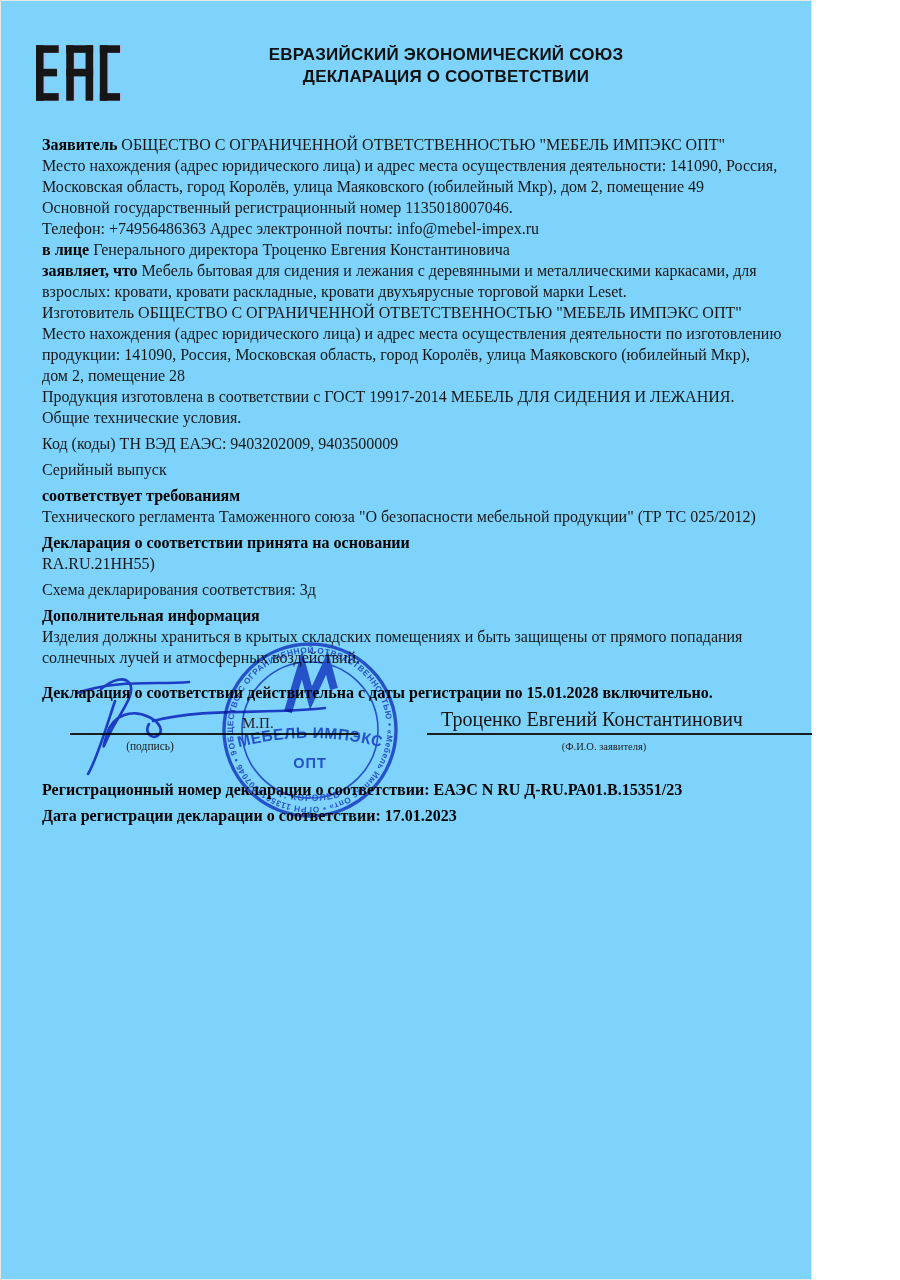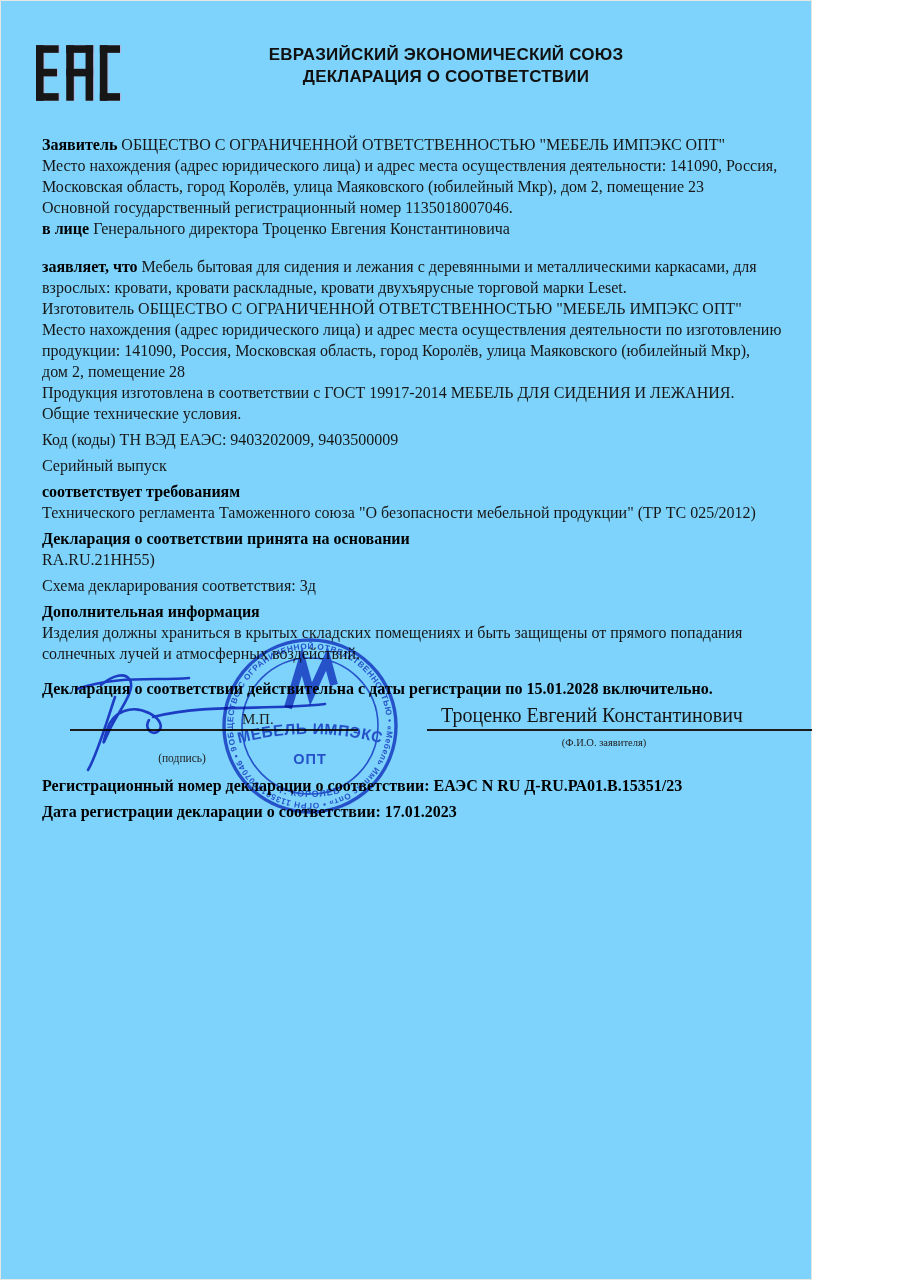--- a/index.html
+++ b/index.html
@@ -10,32 +10,32 @@
   .header{position:relative;height:128px;}
   .eac-logo{position:absolute;left:36px;top:40px;filter:drop-shadow(1.3px 0 0 rgba(255,130,180,.45));}
   .title{padding:44px 40px 0 120px;text-align:center;
          font-family:"Liberation Sans","DejaVu Sans",sans-serif;
          font-weight:bold;font-size:17px;line-height:22px;letter-spacing:.2px;color:#111;}
   .content{padding:0 40px 0 42px;}
   .block div{white-space:nowrap;font-family:Liberation Serif, serif;}
   .block b{font-weight:bold;color:#000;}
   .gap{margin-top:5px;}
   .blk-a{margin-top:6px;}
-  .blk-b{margin-top:17px;}
+  .blk-b{}
   .blk-c{margin-top:3px;}
   .blk-d{margin-top:1px;}
   .blk-e{margin-top:14px;}
   .blk-f{margin-top:4px;}
   .blk-e div b, .blk-f div b{color:#000;}
   .sig-row{position:relative;height:64px;margin-top:8px;}
   .sig-line{position:absolute;border-top:2px solid #1c1c1c;height:0;}
   .sig-line.left{left:28px;width:288px;top:22px;}
   .sig-line.right{left:385px;width:395px;top:22px;}
   .sig-caption{position:absolute;text-align:center;font-size:11.5px;color:#222;top:25px;}
-  .sig-caption.left{left:54px;width:172px;margin-top:16px;}
+  .sig-caption.left{left:22px;width:172px;}
   .sig-caption.right{left:342px;width:440px;font-size:10.5px;}
   .mp-label{position:absolute;left:200px;top:2px;font-size:15px;color:#1d1d1d;}
   .fio-name{position:absolute;left:330px;width:440px;top:-2px;text-align:center;font-size:20px;color:#151515;}
   .stamp{position:absolute;left:153px;top:-96px;z-index:3;mix-blend-mode:multiply;opacity:.92;pointer-events:none;}
   .scribble{position:absolute;left:15px;top:-42px;z-index:2;mix-blend-mode:multiply;pointer-events:none;}
   .stamp text{font-family:"Liberation Sans","DejaVu Sans",sans-serif;}
 </style>
 </head>
 <body>
 
@@ -61,22 +61,23 @@
       <div>ЕВРАЗИЙСКИЙ ЭКОНОМИЧЕСКИЙ СОЮЗ</div>
       <div>ДЕКЛАРАЦИЯ О СООТВЕТСТВИИ</div>
     </div>
   </div>
 
   <div class="content">
 
     <div class="block blk-a">
         <div><b>Заявитель</b> ОБЩЕСТВО С ОГРАНИЧЕННОЙ ОТВЕТСТВЕННОСТЬЮ "МЕБЕЛЬ ИМПЭКС ОПТ"</div>
         <div>Место нахождения (адрес юридического лица) и адрес места осуществления деятельности: 141090, Россия,</div>
-        <div>Московская область, город Королёв, улица Маяковского (юбилейный Мкр), дом 2, помещение 23</div>
+        <div>Московская область, город Королёв, улица Маяковского (юбилейный Мкр), дом 2, помещение 49</div>
         <div>Основной государственный регистрационный номер 1135018007046.</div>
+        <div>Телефон: +74956486363 Адрес электронной почты: info@mebel-impex.ru</div>
         <div><b>в лице</b> Генерального директора Троценко Евгения Константиновича</div>
       </div>
     <div class="block blk-b">
         <div><b>заявляет, что</b> Мебель бытовая для сидения и лежания с деревянными и металлическими каркасами, для</div>
         <div>взрослых: кровати, кровати раскладные, кровати двухъярусные торговой марки Leset.</div>
         <div>Изготовитель ОБЩЕСТВО С ОГРАНИЧЕННОЙ ОТВЕТСТВЕННОСТЬЮ "МЕБЕЛЬ ИМПЭКС ОПТ"</div>
         <div>Место нахождения (адрес юридического лица) и адрес места осуществления деятельности по изготовлению</div>
         <div>продукции: 141090, Россия, Московская область, город Королёв, улица Маяковского (юбилейный Мкр),</div>
         <div>дом 2, помещение 28</div>
         <div>Продукция изготовлена в соответствии с ГОСТ 19917-2014 МЕБЕЛЬ ДЛЯ СИДЕНИЯ И ЛЕЖАНИЯ.</div>

